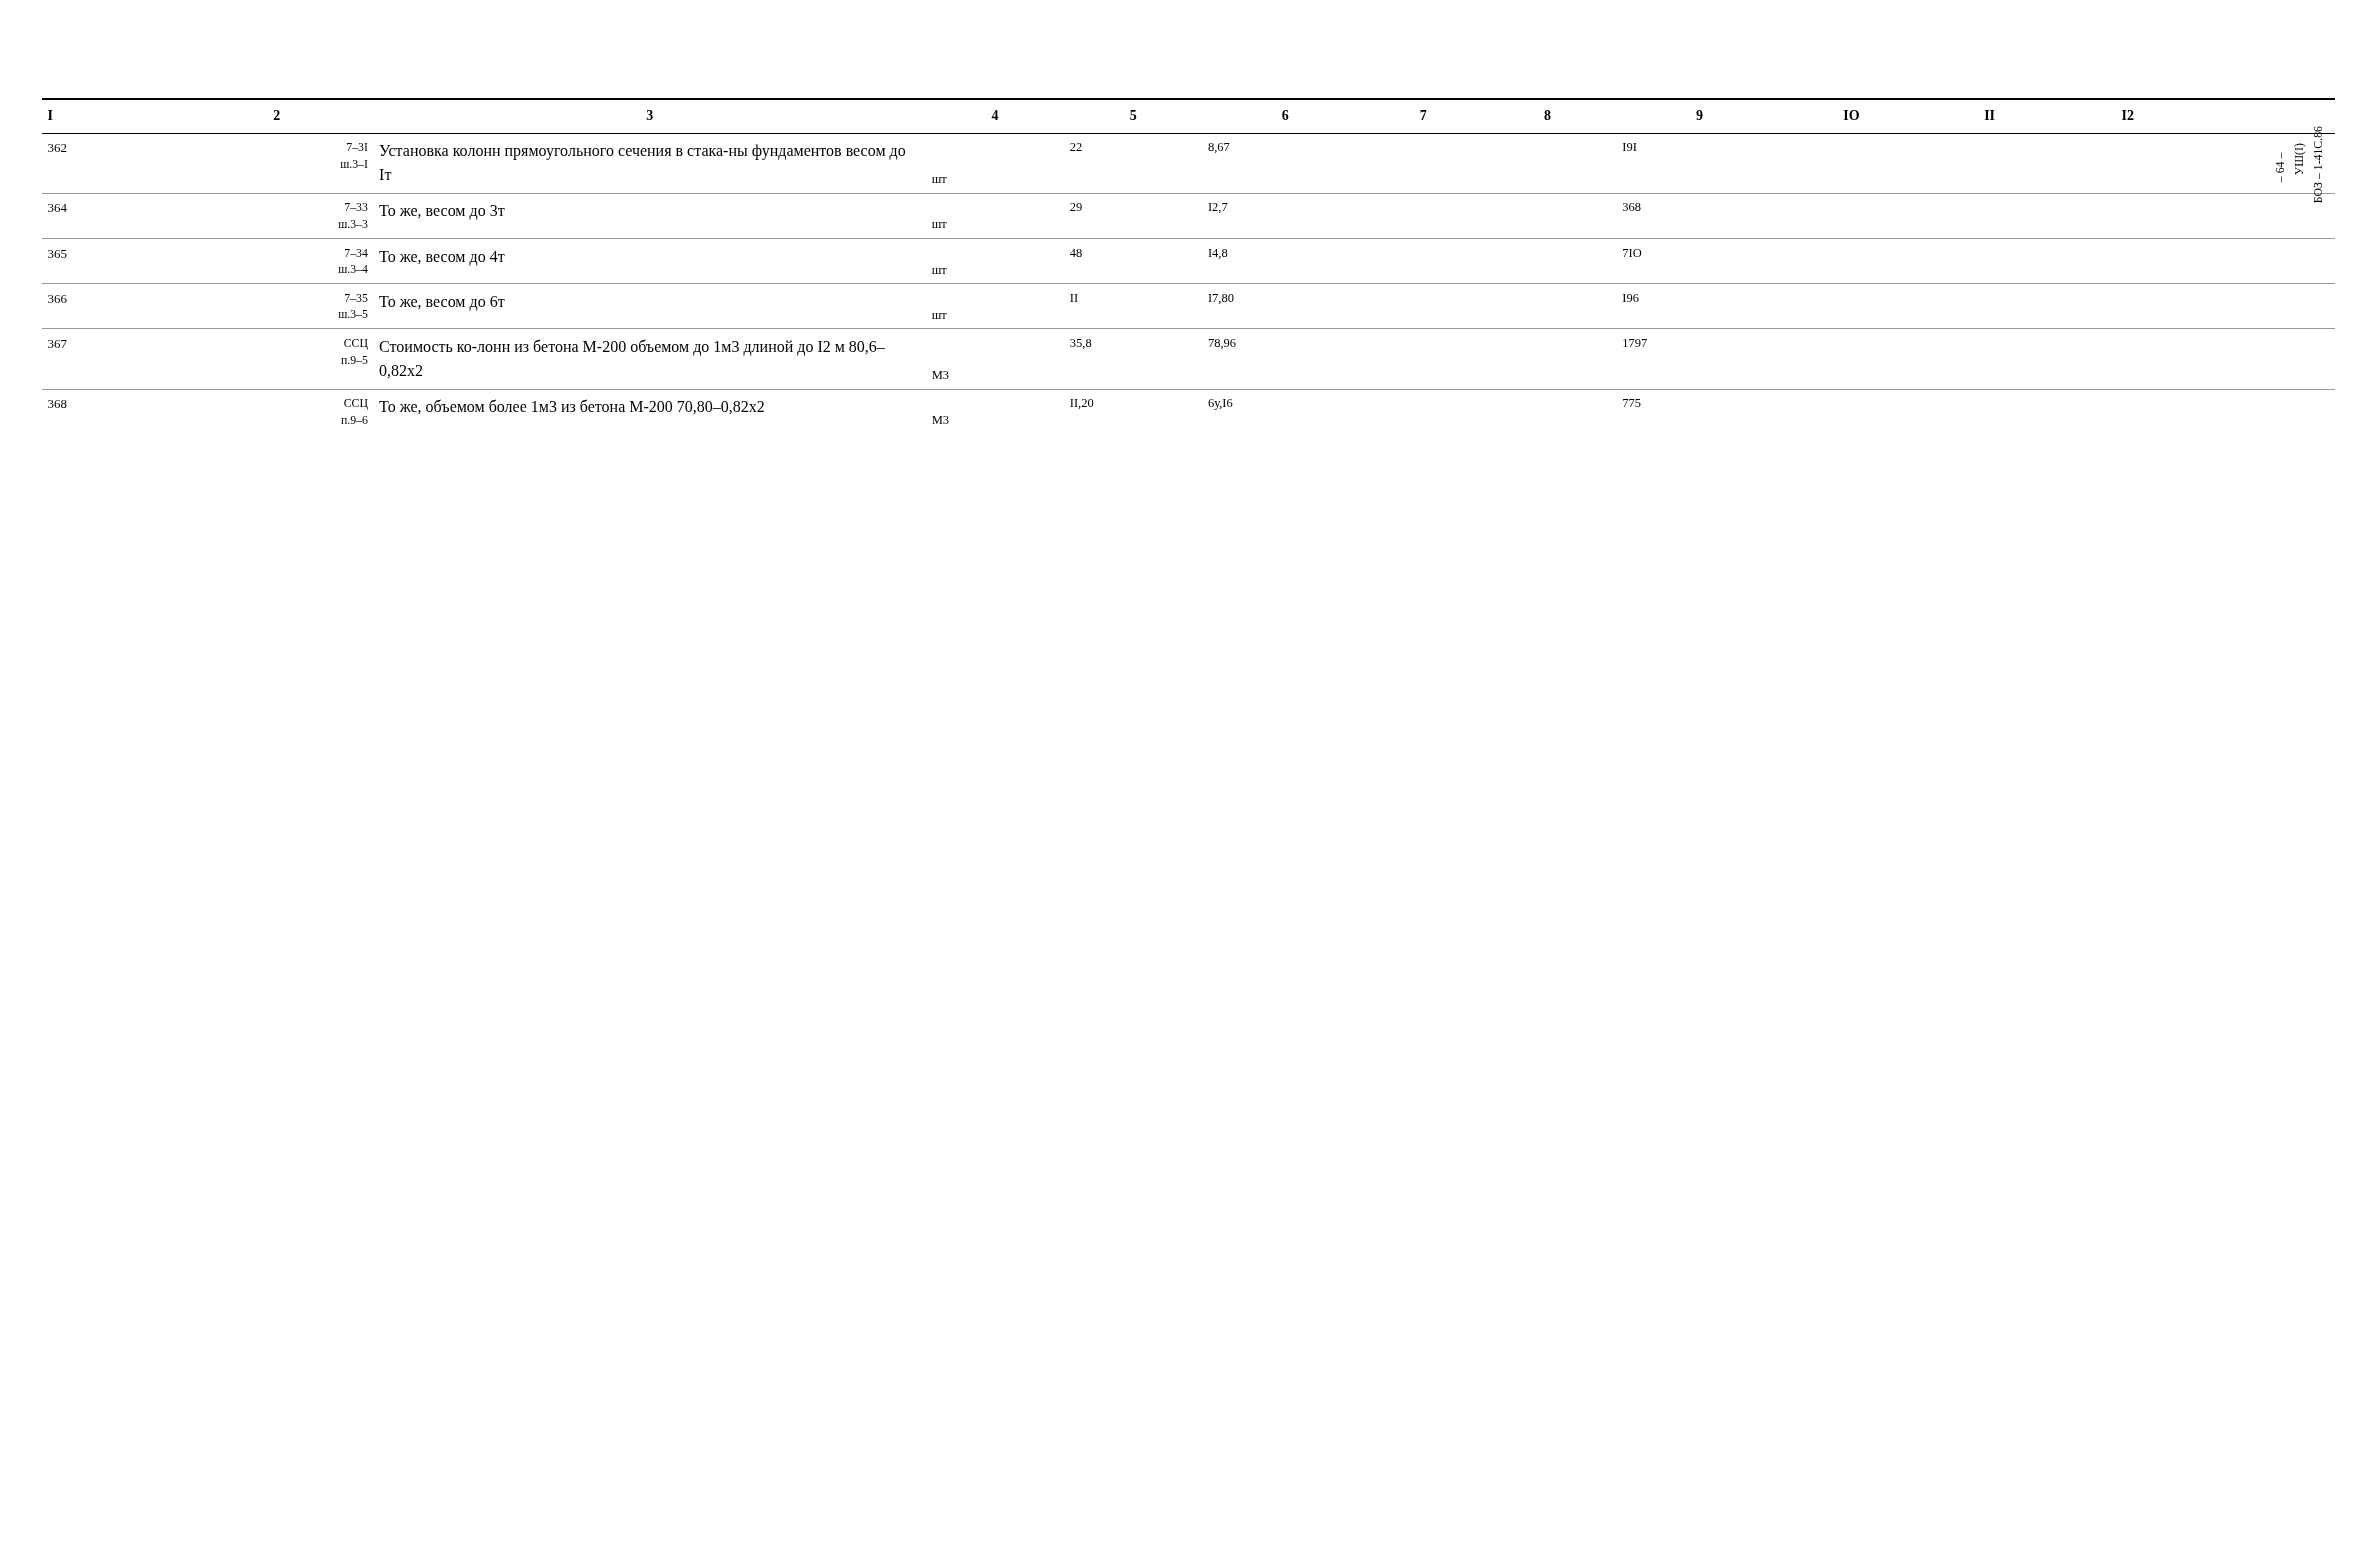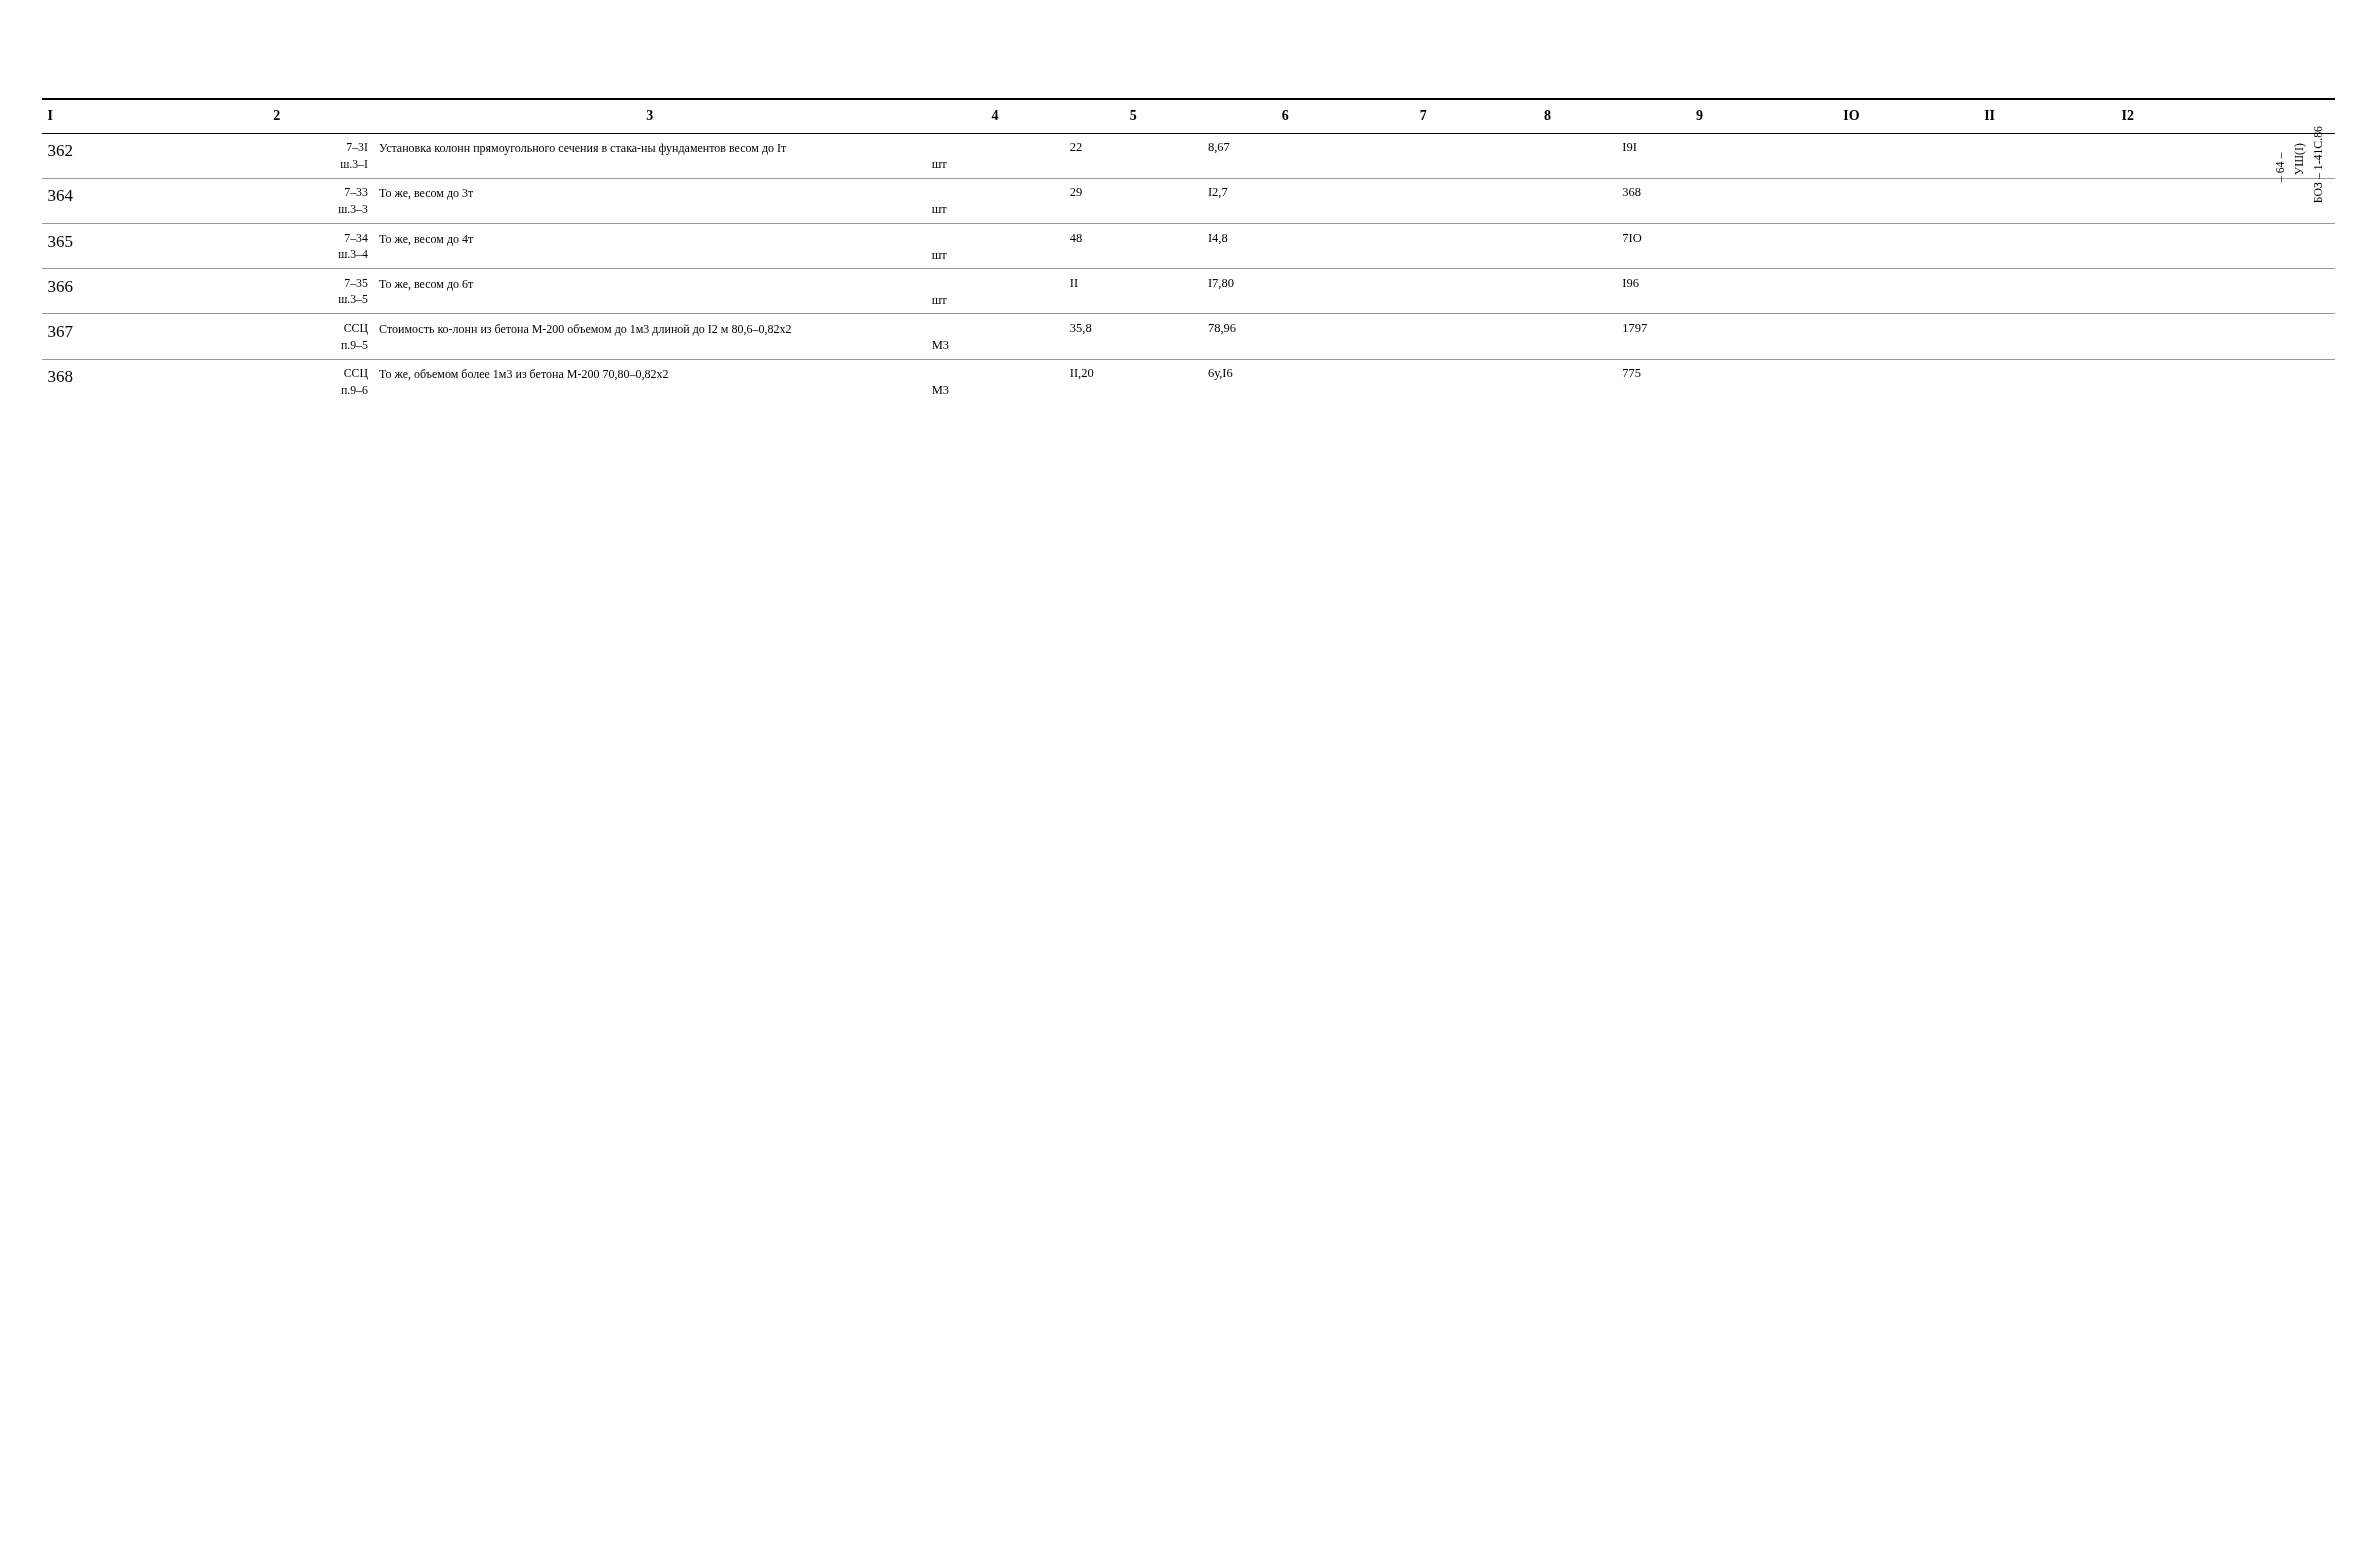--- a/index.html
+++ b/index.html
@@ -49,31 +49,31 @@
     }
 
     tbody tr td {
       padding: 5.6px 5.6px;
       vertical-align: top;
       font-size: 12.5px;
       line-height: 1.4;
     }
 
     tbody tr td:nth-child(1) {
-      font-size: 17px;
+      font-size: 13px;
       font-weight: normal;
     }
 
     tbody tr td:nth-child(2) {
       font-size: 11.8px;
       text-align: right;
     }
 
     tbody tr td:nth-child(3) {
-      font-size: 12px;
+      font-size: 16px;
       line-height: 1.5;
     }
 
     .col1 { width: 5%; }
     .col2 { width: 7%; }
     .col3 { width: 20%; }
     .col4 { width: 5%; }
     .col5 { width: 5%; }
     .col6 { width: 6%; }
     .col7 { width: 4%; }

